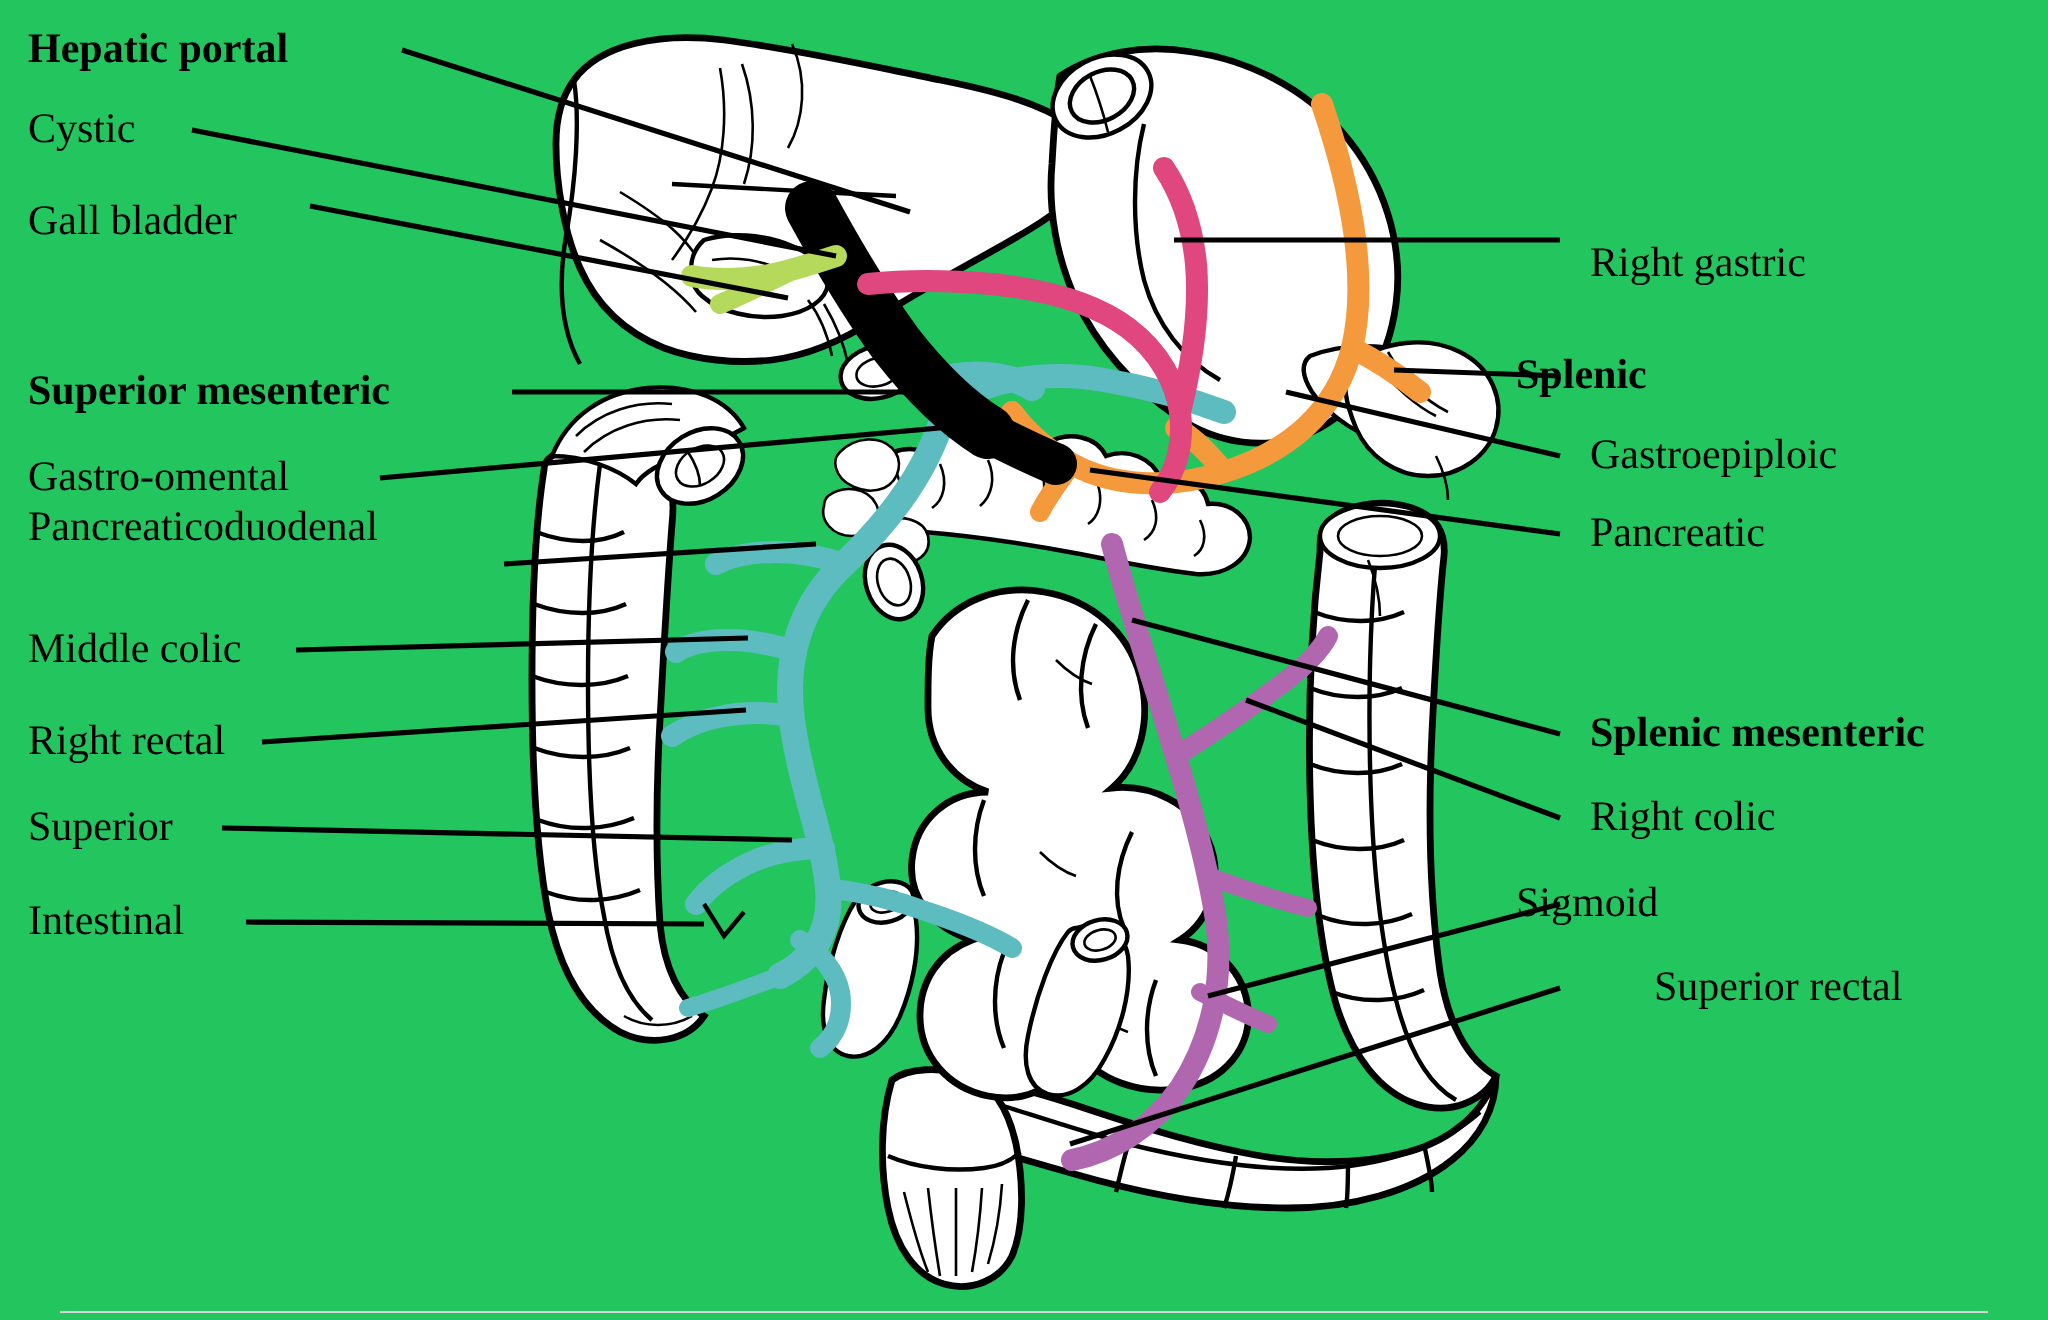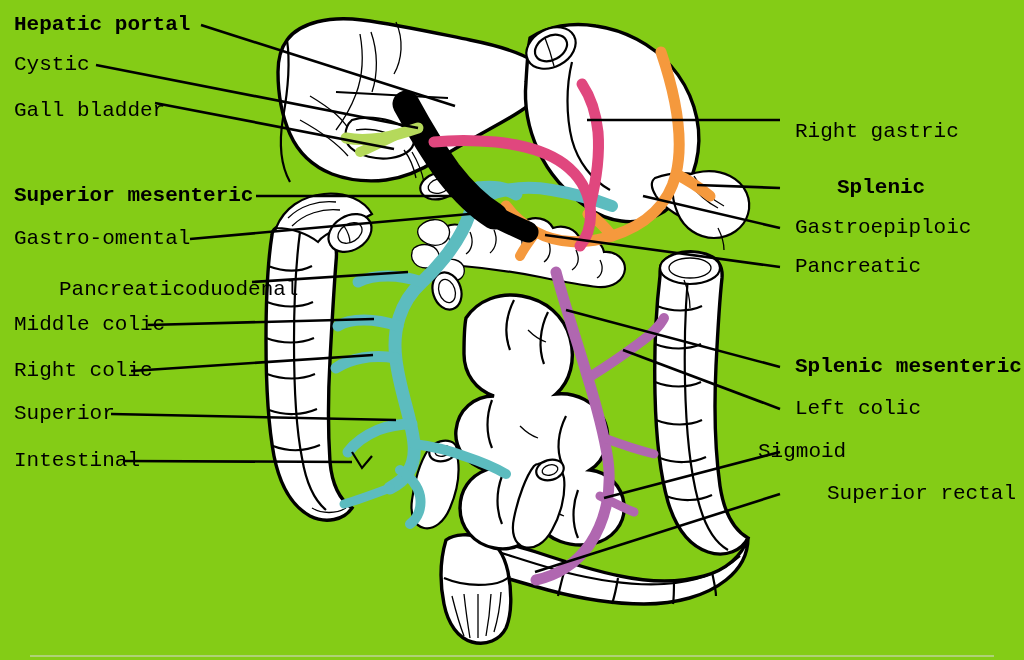--- a/index.html
+++ b/index.html
@@ -4,22 +4,22 @@
 <style>
   html, body {
     margin: 0;
     padding: 0;
     background: #ffffff;
   }
   #page {
     position: relative;
     width: 1024px;
     height: 660px;
-    background: #84cc16;
-    font-family: Liberation Mono, monospace;
+    background: #22c55e;
+    font-family: Liberation Serif, serif;
     overflow: hidden;
   }
   #figure-svg {
     position: absolute;
     left: 0;
     top: 0;
     width: 1024px;
     height: 660px;
   }
   .label {
@@ -315,30 +315,30 @@
     <line class="footer-rule" x1="30" y1="656" x2="994" y2="656"></line>
 
   </svg>
 
   <div id="labels-left">
       <div class="label left bold" style="left: 14px; top: 14px;">Hepatic portal</div>
       <div class="label left" style="left: 14px; top: 54px;">Cystic</div>
       <div class="label left" style="left: 14px; top: 100px;">Gall bladder</div>
       <div class="label left bold" style="left: 14px; top: 185px;">Superior mesenteric</div>
       <div class="label left" style="left: 14px; top: 228px;">Gastro-omental</div>
-      <div class="label left" style="left: 14px; top: 279px; margin-left: 45px;">Pancreaticoduodenal</div>
+      <div class="label left" style="left: 14px; top: 253px;">Pancreaticoduodenal</div>
       <div class="label left" style="left: 14px; top: 314px;">Middle colic</div>
-      <div class="label left" style="left: 14px; top: 360px;">Right colic</div>
+      <div class="label left" style="left: 14px; top: 360px;">Right rectal</div>
       <div class="label left" style="left: 14px; top: 403px;">Superior</div>
       <div class="label left" style="left: 14px; top: 450px;">Intestinal</div>
     </div>
   <div id="labels-right">
       <div class="label right" style="left: 795px; top: 121px;">Right gastric</div>
-      <div class="label right bold" style="left: 837px; top: 177px;">Splenic</div>
+      <div class="label right bold" style="left: 758px; top: 177px;">Splenic</div>
       <div class="label right" style="left: 795px; top: 217px;">Gastroepiploic</div>
       <div class="label right" style="left: 795px; top: 256px;">Pancreatic</div>
       <div class="label right bold" style="left: 795px; top: 356px;">Splenic mesenteric</div>
-      <div class="label right" style="left: 795px; top: 398px;">Left colic</div>
+      <div class="label right" style="left: 795px; top: 398px;">Right colic</div>
       <div class="label right" style="left: 758px; top: 441px;">Sigmoid</div>
       <div class="label right" style="left: 827px; top: 483px;">Superior rectal</div>
     </div>
 
 </div>
 
 </body></html>

